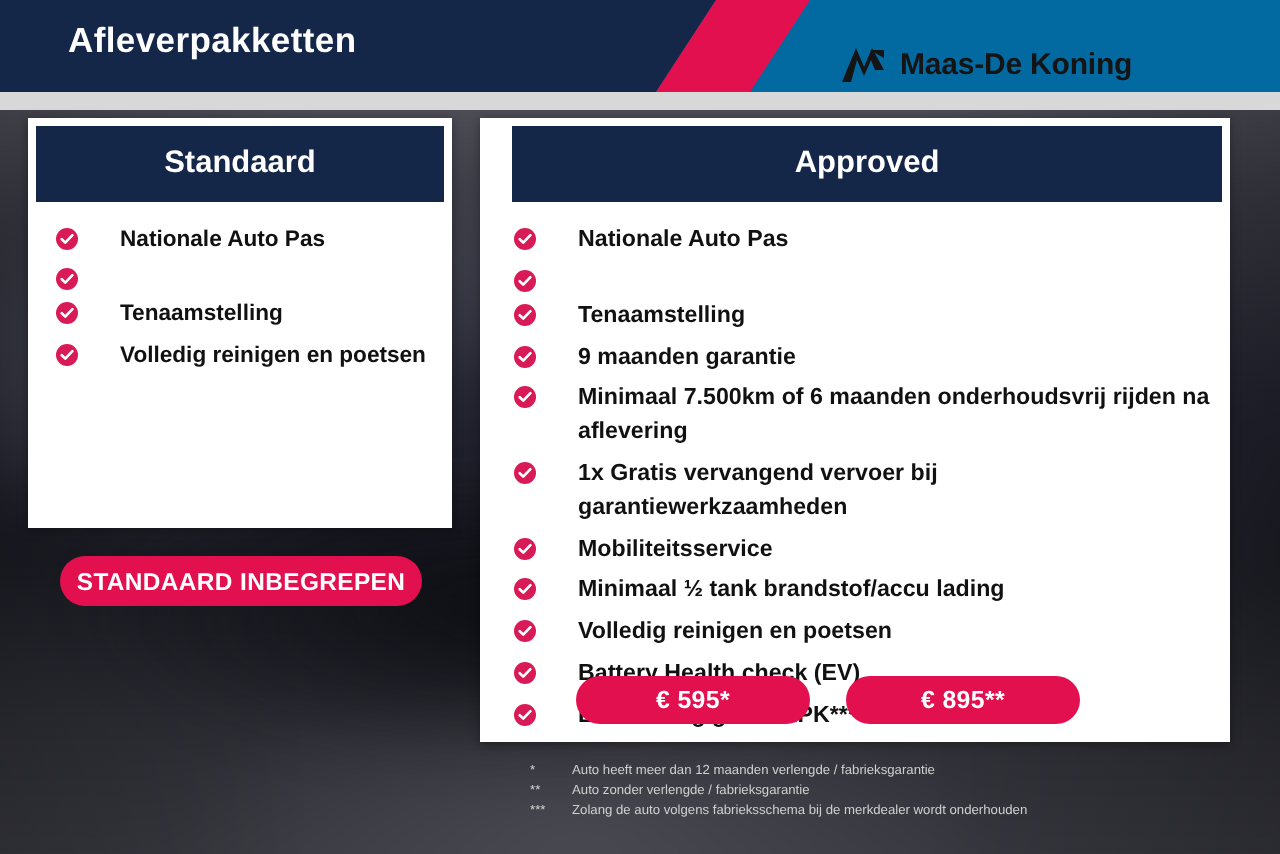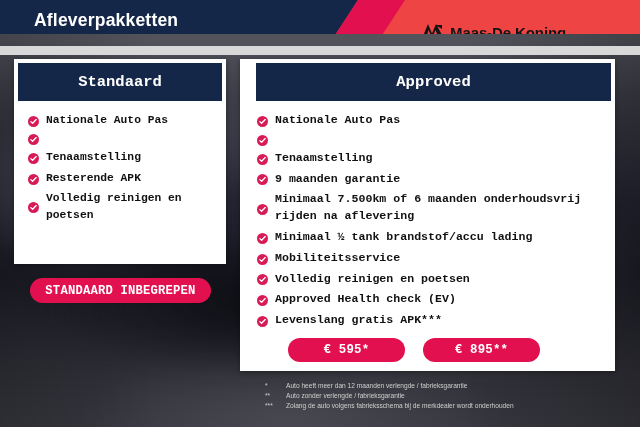--- a/index.html
+++ b/index.html
@@ -34,22 +34,22 @@
     filter: blur(12px);
   }
   .bg-vignette {
     position: absolute; inset: 0;
     background: linear-gradient(90deg, rgba(0,0,0,0.18) 0%, rgba(0,0,0,0) 25%, rgba(0,0,0,0) 72%, rgba(0,0,0,0.22) 100%);
   }
 
   
   .header {
     position: absolute; left: 0; top: 0;
-    width: 640px; height: 34px;
-    background: #ef4444;
+    width: 640px; height: 54px;
+    background: #0369a1;
     overflow: hidden;
     text-align: right;
   }
   .header-navy {
     position: absolute; left: 0; top: 0;
     width: 420px; height: 46px;
     background: #152748;
     clip-path: polygon(0 0, 358px 0, 328px 46px, 0 46px);
   }
   .header-pink {
@@ -80,43 +80,42 @@
     position: absolute; left: 0; top: 46px;
     width: 640px; height: 9px;
     background: #d8d8d8;
   }
 
   
   .card {
     position: absolute;
     background: #ffffff;
     box-shadow: 0 1px 5px rgba(0,0,0,0.35);
-    font-family: Liberation Mono, monospace;
   }
   .card-standard { left: 14px; top: 59px; width: 212px; height: 205px; }
   .card-approved { left: 240px; top: 59px; width: 375px; height: 312px; }
 
   .card-head {
     background: #152748;
     color: #ffffff;
     text-align: center;
     font-weight: bold;
     display: flex; align-items: center; justify-content: center;
   }
   .card-standard .card-head { height: 38px; font-size: 15.5px; margin: 4px 4px 0 4px; }
   .card-approved .card-head { height: 38px; font-size: 15.5px; margin: 4px 4px 0 16px; }
 
   .feature-list { list-style: none; padding: 11px 0 0 0; }
   .card-standard .feature-list { margin-left: 14px; }
   .card-approved .feature-list { margin-left: 17px; }
 
   .feature-item {
     display: flex;
-    align-items: center;
-    gap: 7px;
+    align-items: flex-start;
+    gap: 21px;
     color: #111111;
     font-weight: bold;
     margin-bottom: 4px;
   }
   .card-standard .feature-item { font-size: 11.3px; line-height: 16.4px; }
   .card-approved .feature-item { font-size: 11.6px; line-height: 16.8px; }
 
   .check-icon { flex: 0 0 auto; margin-top: 2px; display: block; }
   .feature-text { display: block; padding-right: 10px; }
 
@@ -198,27 +197,20 @@
             <circle cx="10" cy="10" r="10" fill="#d81b56"></circle>
             <path d="M5.2 10.2 L8.4 13.3 L14.9 6.5" stroke="#ffffff" stroke-width="2.4" fill="none" stroke-linecap="round" stroke-linejoin="round"></path>
           </svg>
         <span class="feature-text">Tenaamstelling</span>
       </li>
       <li class="feature-item">
         <svg class="check-icon" width="11" height="11" viewBox="0 0 20 20">
             <circle cx="10" cy="10" r="10" fill="#d81b56"></circle>
             <path d="M5.2 10.2 L8.4 13.3 L14.9 6.5" stroke="#ffffff" stroke-width="2.4" fill="none" stroke-linecap="round" stroke-linejoin="round"></path>
           </svg>
-        <span class="feature-text">Resterende APK</span>
-      </li>
-      <li class="feature-item">
-        <svg class="check-icon" width="11" height="11" viewBox="0 0 20 20">
-            <circle cx="10" cy="10" r="10" fill="#d81b56"></circle>
-            <path d="M5.2 10.2 L8.4 13.3 L14.9 6.5" stroke="#ffffff" stroke-width="2.4" fill="none" stroke-linecap="round" stroke-linejoin="round"></path>
-          </svg>
         <span class="feature-text">Volledig reinigen en poetsen</span>
       </li>
     </ul>
     <button class="pill btn-standard">STANDAARD INBEGREPEN</button>
   </div>
 
   <div class="card card-approved">
     <div class="card-head">Approved</div>
     <ul class="feature-list">
       <li class="feature-item">
@@ -253,42 +245,49 @@
             <circle cx="10" cy="10" r="10" fill="#d81b56"></circle>
             <path d="M5.2 10.2 L8.4 13.3 L14.9 6.5" stroke="#ffffff" stroke-width="2.4" fill="none" stroke-linecap="round" stroke-linejoin="round"></path>
           </svg>
         <span class="feature-text">Minimaal 7.500km of 6 maanden onderhoudsvrij rijden na aflevering</span>
       </li>
       <li class="feature-item">
         <svg class="check-icon" width="11" height="11" viewBox="0 0 20 20">
             <circle cx="10" cy="10" r="10" fill="#d81b56"></circle>
             <path d="M5.2 10.2 L8.4 13.3 L14.9 6.5" stroke="#ffffff" stroke-width="2.4" fill="none" stroke-linecap="round" stroke-linejoin="round"></path>
           </svg>
+        <span class="feature-text">1x Gratis vervangend vervoer bij garantiewerkzaamheden</span>
+      </li>
+      <li class="feature-item">
+        <svg class="check-icon" width="11" height="11" viewBox="0 0 20 20">
+            <circle cx="10" cy="10" r="10" fill="#d81b56"></circle>
+            <path d="M5.2 10.2 L8.4 13.3 L14.9 6.5" stroke="#ffffff" stroke-width="2.4" fill="none" stroke-linecap="round" stroke-linejoin="round"></path>
+          </svg>
+        <span class="feature-text">Mobiliteitsservice</span>
+      </li>
+      <li class="feature-item">
+        <svg class="check-icon" width="11" height="11" viewBox="0 0 20 20">
+            <circle cx="10" cy="10" r="10" fill="#d81b56"></circle>
+            <path d="M5.2 10.2 L8.4 13.3 L14.9 6.5" stroke="#ffffff" stroke-width="2.4" fill="none" stroke-linecap="round" stroke-linejoin="round"></path>
+          </svg>
         <span class="feature-text">Minimaal ½ tank brandstof/accu lading</span>
       </li>
       <li class="feature-item">
         <svg class="check-icon" width="11" height="11" viewBox="0 0 20 20">
             <circle cx="10" cy="10" r="10" fill="#d81b56"></circle>
             <path d="M5.2 10.2 L8.4 13.3 L14.9 6.5" stroke="#ffffff" stroke-width="2.4" fill="none" stroke-linecap="round" stroke-linejoin="round"></path>
           </svg>
-        <span class="feature-text">Mobiliteitsservice</span>
-      </li>
-      <li class="feature-item">
-        <svg class="check-icon" width="11" height="11" viewBox="0 0 20 20">
-            <circle cx="10" cy="10" r="10" fill="#d81b56"></circle>
-            <path d="M5.2 10.2 L8.4 13.3 L14.9 6.5" stroke="#ffffff" stroke-width="2.4" fill="none" stroke-linecap="round" stroke-linejoin="round"></path>
-          </svg>
         <span class="feature-text">Volledig reinigen en poetsen</span>
       </li>
       <li class="feature-item">
         <svg class="check-icon" width="11" height="11" viewBox="0 0 20 20">
             <circle cx="10" cy="10" r="10" fill="#d81b56"></circle>
             <path d="M5.2 10.2 L8.4 13.3 L14.9 6.5" stroke="#ffffff" stroke-width="2.4" fill="none" stroke-linecap="round" stroke-linejoin="round"></path>
           </svg>
-        <span class="feature-text">Approved Health check (EV)</span>
+        <span class="feature-text">Battery Health check (EV)</span>
       </li>
       <li class="feature-item">
         <svg class="check-icon" width="11" height="11" viewBox="0 0 20 20">
             <circle cx="10" cy="10" r="10" fill="#d81b56"></circle>
             <path d="M5.2 10.2 L8.4 13.3 L14.9 6.5" stroke="#ffffff" stroke-width="2.4" fill="none" stroke-linecap="round" stroke-linejoin="round"></path>
           </svg>
         <span class="feature-text">Levenslang gratis APK***</span>
       </li>
     </ul>
     <div class="price-row">

